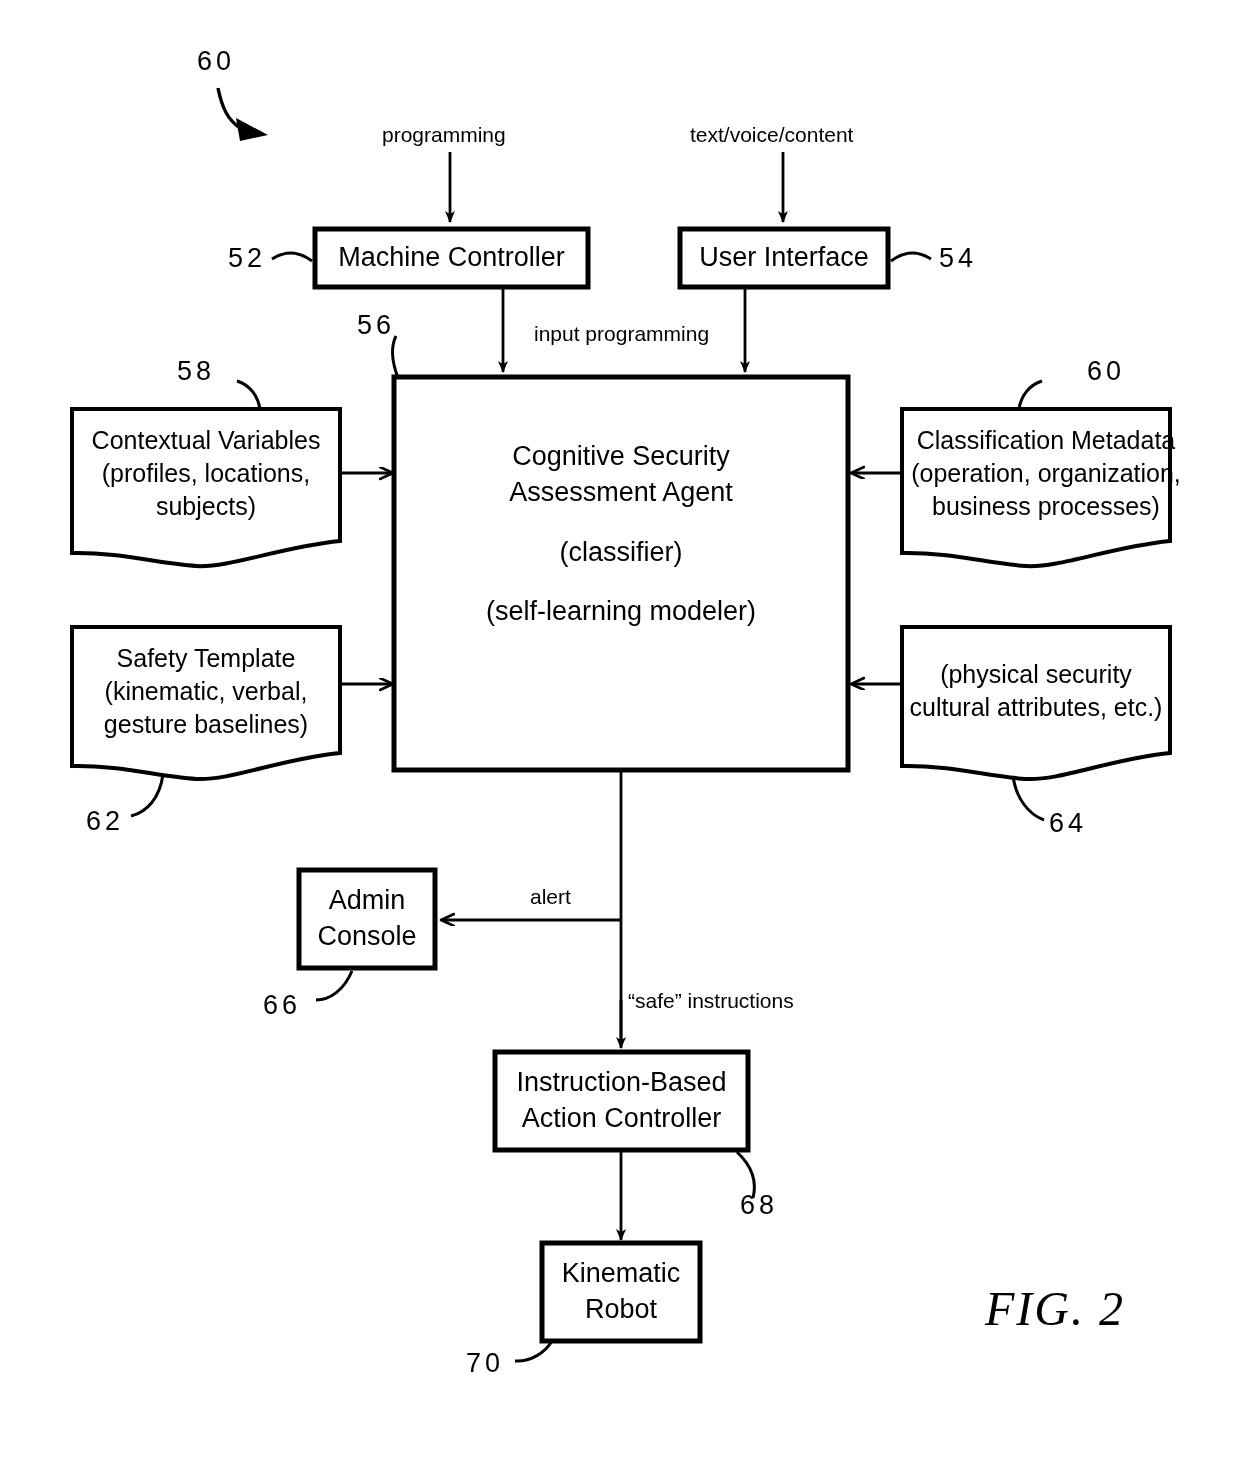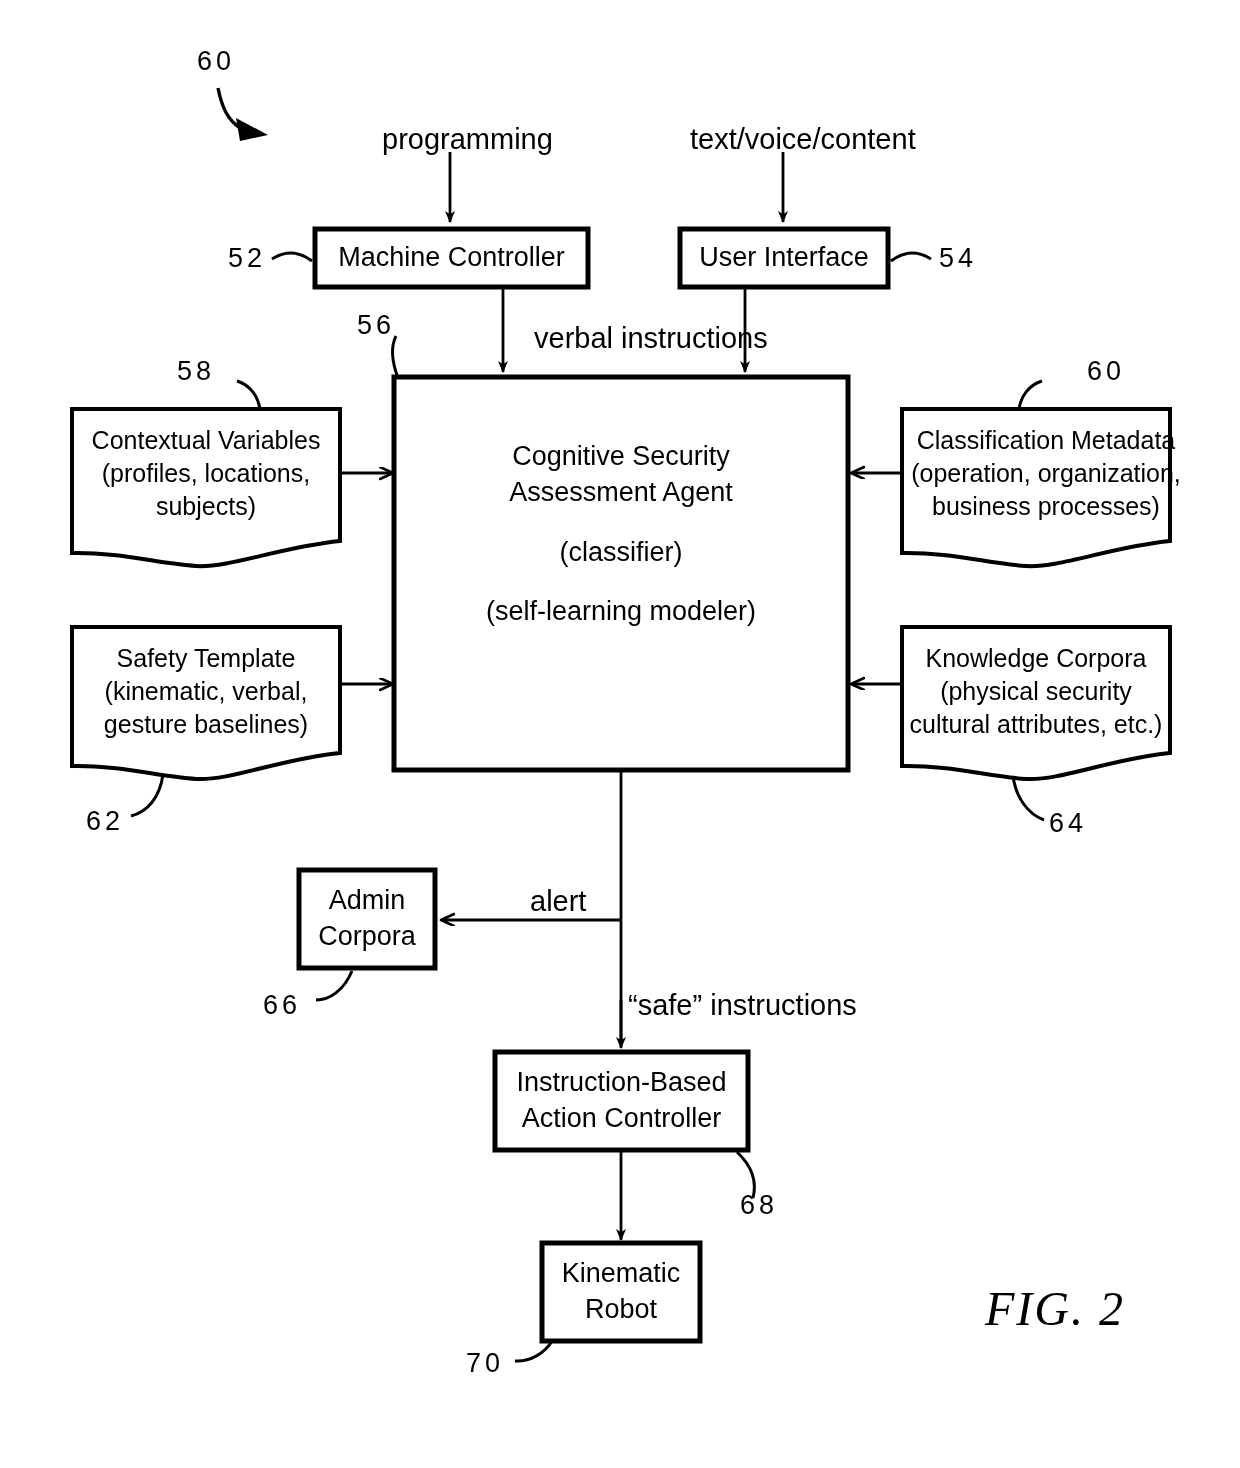--- a/index.html
+++ b/index.html
@@ -34,21 +34,21 @@
     text-align: center;
     font-family: "Liberation Sans", sans-serif;
     color: #000000;
     line-height: 1.32;
     white-space: pre-line;
     pointer-events: none;
   }
   .edge-label {
     position: absolute;
     font-family: "Liberation Sans", sans-serif;
-    font-size: 29px;
+    font-size: 21px;
     color: #000000;
     white-space: nowrap;
   }
   .ref-num {
     position: absolute;
     font-family: "Liberation Sans", sans-serif;
     font-size: 27px;
     letter-spacing: 4px;
     color: #000000;
     white-space: nowrap;
@@ -180,21 +180,21 @@
   <div class="ref-num" style="left:86px; top:806px;">62</div>
   <div class="ref-num" style="left:1049px; top:808px;">64</div>
   <div class="ref-num" style="left:263px; top:990px;">66</div>
   <div class="ref-num" style="left:740px; top:1190px;">68</div>
   <div class="ref-num" style="left:466px; top:1348px;">70</div>
 
   <div class="node-label box-text" style="left:315px; top:229px; width:273px; height:58px;">Machine Controller</div>
 
   <div class="node-label box-text" style="left:680px; top:229px; width:208px; height:58px;">User Interface</div>
 
-  <div class="edge-label" style="left:534px; top:322px;">verbal instructions</div>
+  <div class="edge-label" style="left:534px; top:322px;">input programming</div>
 
   <div class="node-label big-box-text" style="left:394px; top:377px; width:454px; height:393px; justify-content:flex-start; padding-top:62px; box-sizing:border-box;">
     <span>Cognitive Security</span>
     <span>Assessment Agent</span>
     <span class="gap-line"></span>
     <span>(classifier)</span>
     <span class="gap-line"></span>
     <span>(self-learning modeler)</span>
   </div>
 
@@ -210,30 +210,29 @@
     <span>business processes)</span>
   </div>
 
   <div class="node-label doc-text" style="left:72px; top:627px; width:268px; height:128px;text-align:center;">
     <span>Safety Template</span>
     <span>(kinematic, verbal,</span>
     <span>gesture baselines)</span>
   </div>
 
   <div class="node-label doc-text" style="left:900px; top:627px; width:272px; height:128px;">
-    <span>Knowledge Corpora</span>
     <span>(physical security</span>
     <span>cultural attributes, etc.)</span>
   </div>
 
   <div class="edge-label" style="left:498px; top:885px;margin-left:32px;">alert</div>
 
   <div class="node-label box-text" style="left:299px; top:870px; width:136px; height:98px;">
     <span>Admin</span>
-    <span>Corpora</span>
+    <span>Console</span>
   </div>
 
   <div class="edge-label" style="left:628px; top:989px;">“safe” instructions</div>
 
   <div class="node-label box-text" style="left:495px; top:1052px; width:253px; height:98px;">
     <span>Instruction-Based</span>
     <span>Action Controller</span>
   </div>
 
   <div class="node-label box-text" style="left:542px; top:1243px; width:158px; height:98px;">

